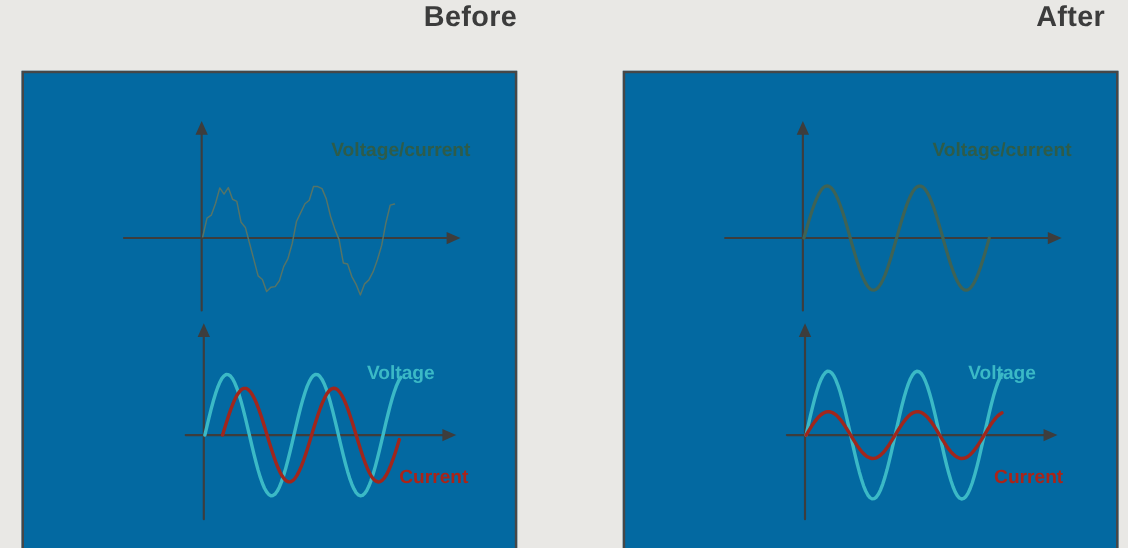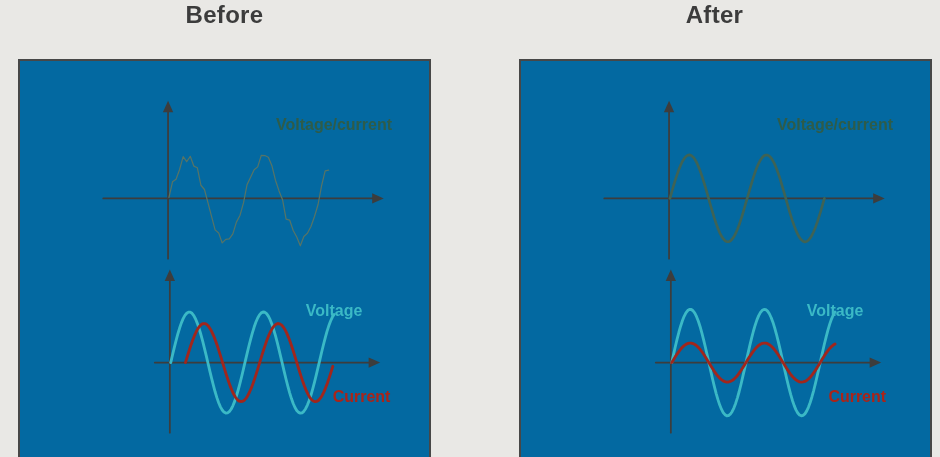--- a/index.html
+++ b/index.html
@@ -8,21 +8,21 @@
     font-family:"Liberation Sans",sans-serif;
     background:#e9e8e5;
   }
   .panel{
     position:absolute;top:59px;width:413px;height:411px;
     background:#0369a1;border:2px solid #474747;box-sizing:border-box;padding-left:46px;
   }
   #panel-before{left:18px;}
   #panel-after{left:519px;}
   .panel-title{
-    position:absolute;top:1px;width:413px;text-align:center;
+    position:absolute;top:1px;width:413px;text-align:right;
     font-size:24px;font-weight:700;color:#3c3c3c;letter-spacing:.3px;
   }
   #title-before{left:18px;}
   #title-after{left:508px;}
   .panel svg{display:block;width:100%;height:100%;}
   .axis{stroke-width:2;stroke-linecap:round;}
   .plot-label{font-size:18px;font-weight:700;}
   .wave{fill:none;stroke-linecap:round;stroke-linejoin:round;}
 </style>
 </head>

